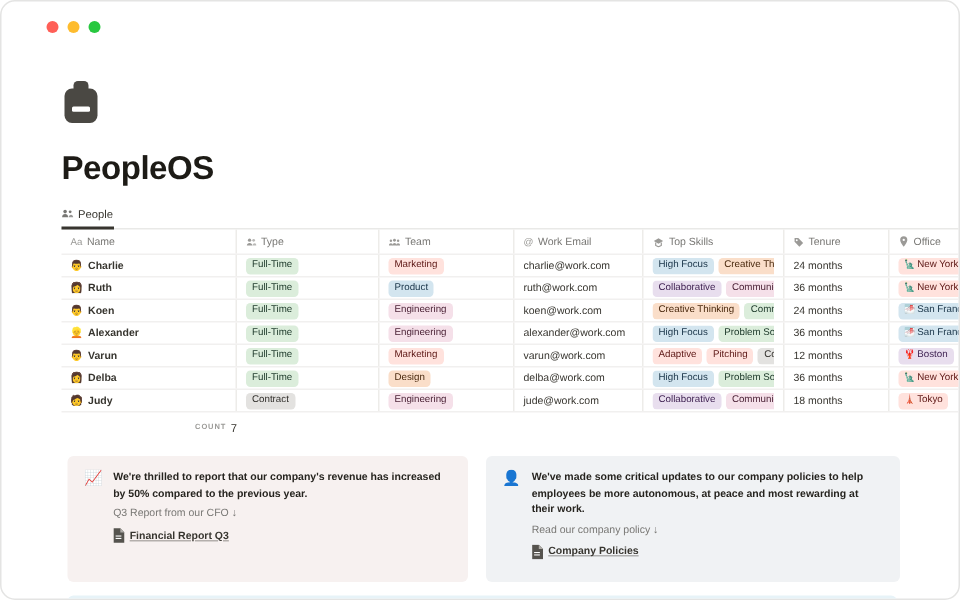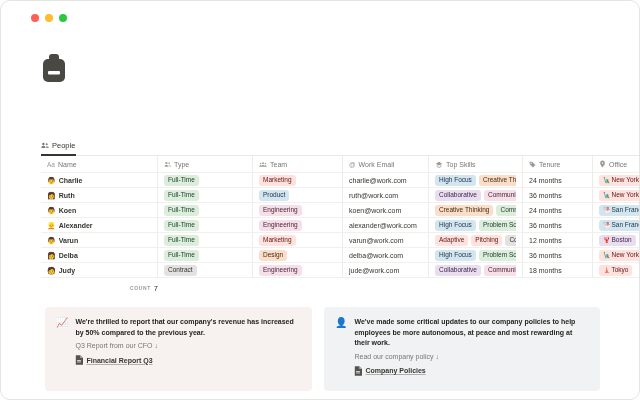--- a/index.html
+++ b/index.html
@@ -14,21 +14,21 @@
   .light.red{background:#ff5f57}.light.yellow{background:#febc2e}.light.green{background:#28c840}
 
   .content{padding:52px 0 0 40px;}
 
   .page-icon-svg{display:block;color:#4a4843;}
   h1.title{margin:17px 0 0;font-size:22px;line-height:24px;font-weight:700;color:#1d1b16;letter-spacing:-.3px;}
 
   
   .tabbar{margin-top:14px;width:672px;border-bottom:1px solid #e9e9e7;display:flex;}
   .tab{display:flex;align-items:center;gap:3px;padding:0 1px 4px 0;margin-bottom:-1px;
-       border-bottom:2px solid #37352f;font-size:7.5px;font-weight:500;color:#37352f;cursor:pointer;margin-top:44px;}
+       border-bottom:2px solid #37352f;font-size:7.5px;font-weight:500;color:#37352f;cursor:pointer;}
   .tab .ticon{color:#787774;display:flex;}
 
   
   .table{width:672px;}
   .t-row{display:flex;align-items:center;height:14px;border-bottom:1px solid #f1f0ef;width:672px;}
   .t-head{height:16px;color:#787774;}
   .cell{box-sizing:border-box;padding:0 6px;height:100%;display:flex;align-items:center;gap:3px;
         border-right:1px solid #edece9;overflow:hidden;white-space:nowrap;}
   .col-name{width:117px}.col-type{width:95px}.col-team{width:90px}.col-email{width:86px}
   .col-skills{width:94px}.col-tenure{width:70px}.col-office{width:120px;border-right:none}
@@ -81,20 +81,21 @@
 
   
   <span>
     <svg class="page-icon-svg" width="26" height="30" viewBox="0 0 26 30">
       <rect x="8" y="1" width="10" height="8" rx="3" fill="currentColor"></rect>
       <rect x="2" y="6" width="22" height="23" rx="5" fill="currentColor"></rect>
       <rect x="7" y="18" width="12" height="3.5" rx="1" fill="#ffffff"></rect>
     </svg>
   </span>
 
+  <h1 class="title">PeopleOS</h1>
 
   
   <div class="tabbar">
     <div class="tab">
       <span class="ticon">
         <svg width="8" height="7" viewBox="0 0 10 8" fill="currentColor">
           <circle cx="3" cy="2.2" r="1.5"></circle>
             <path d="M.5 7c0-1.7 1.1-2.7 2.5-2.7S5.5 5.3 5.5 7z"></path>
           <circle cx="7.2" cy="2.4" r="1.2"></circle>
             <path d="M5.9 7c.2-1.4 1-2.2 2-2.2s1.7.8 1.9 2.2z" opacity=".75"></path>

